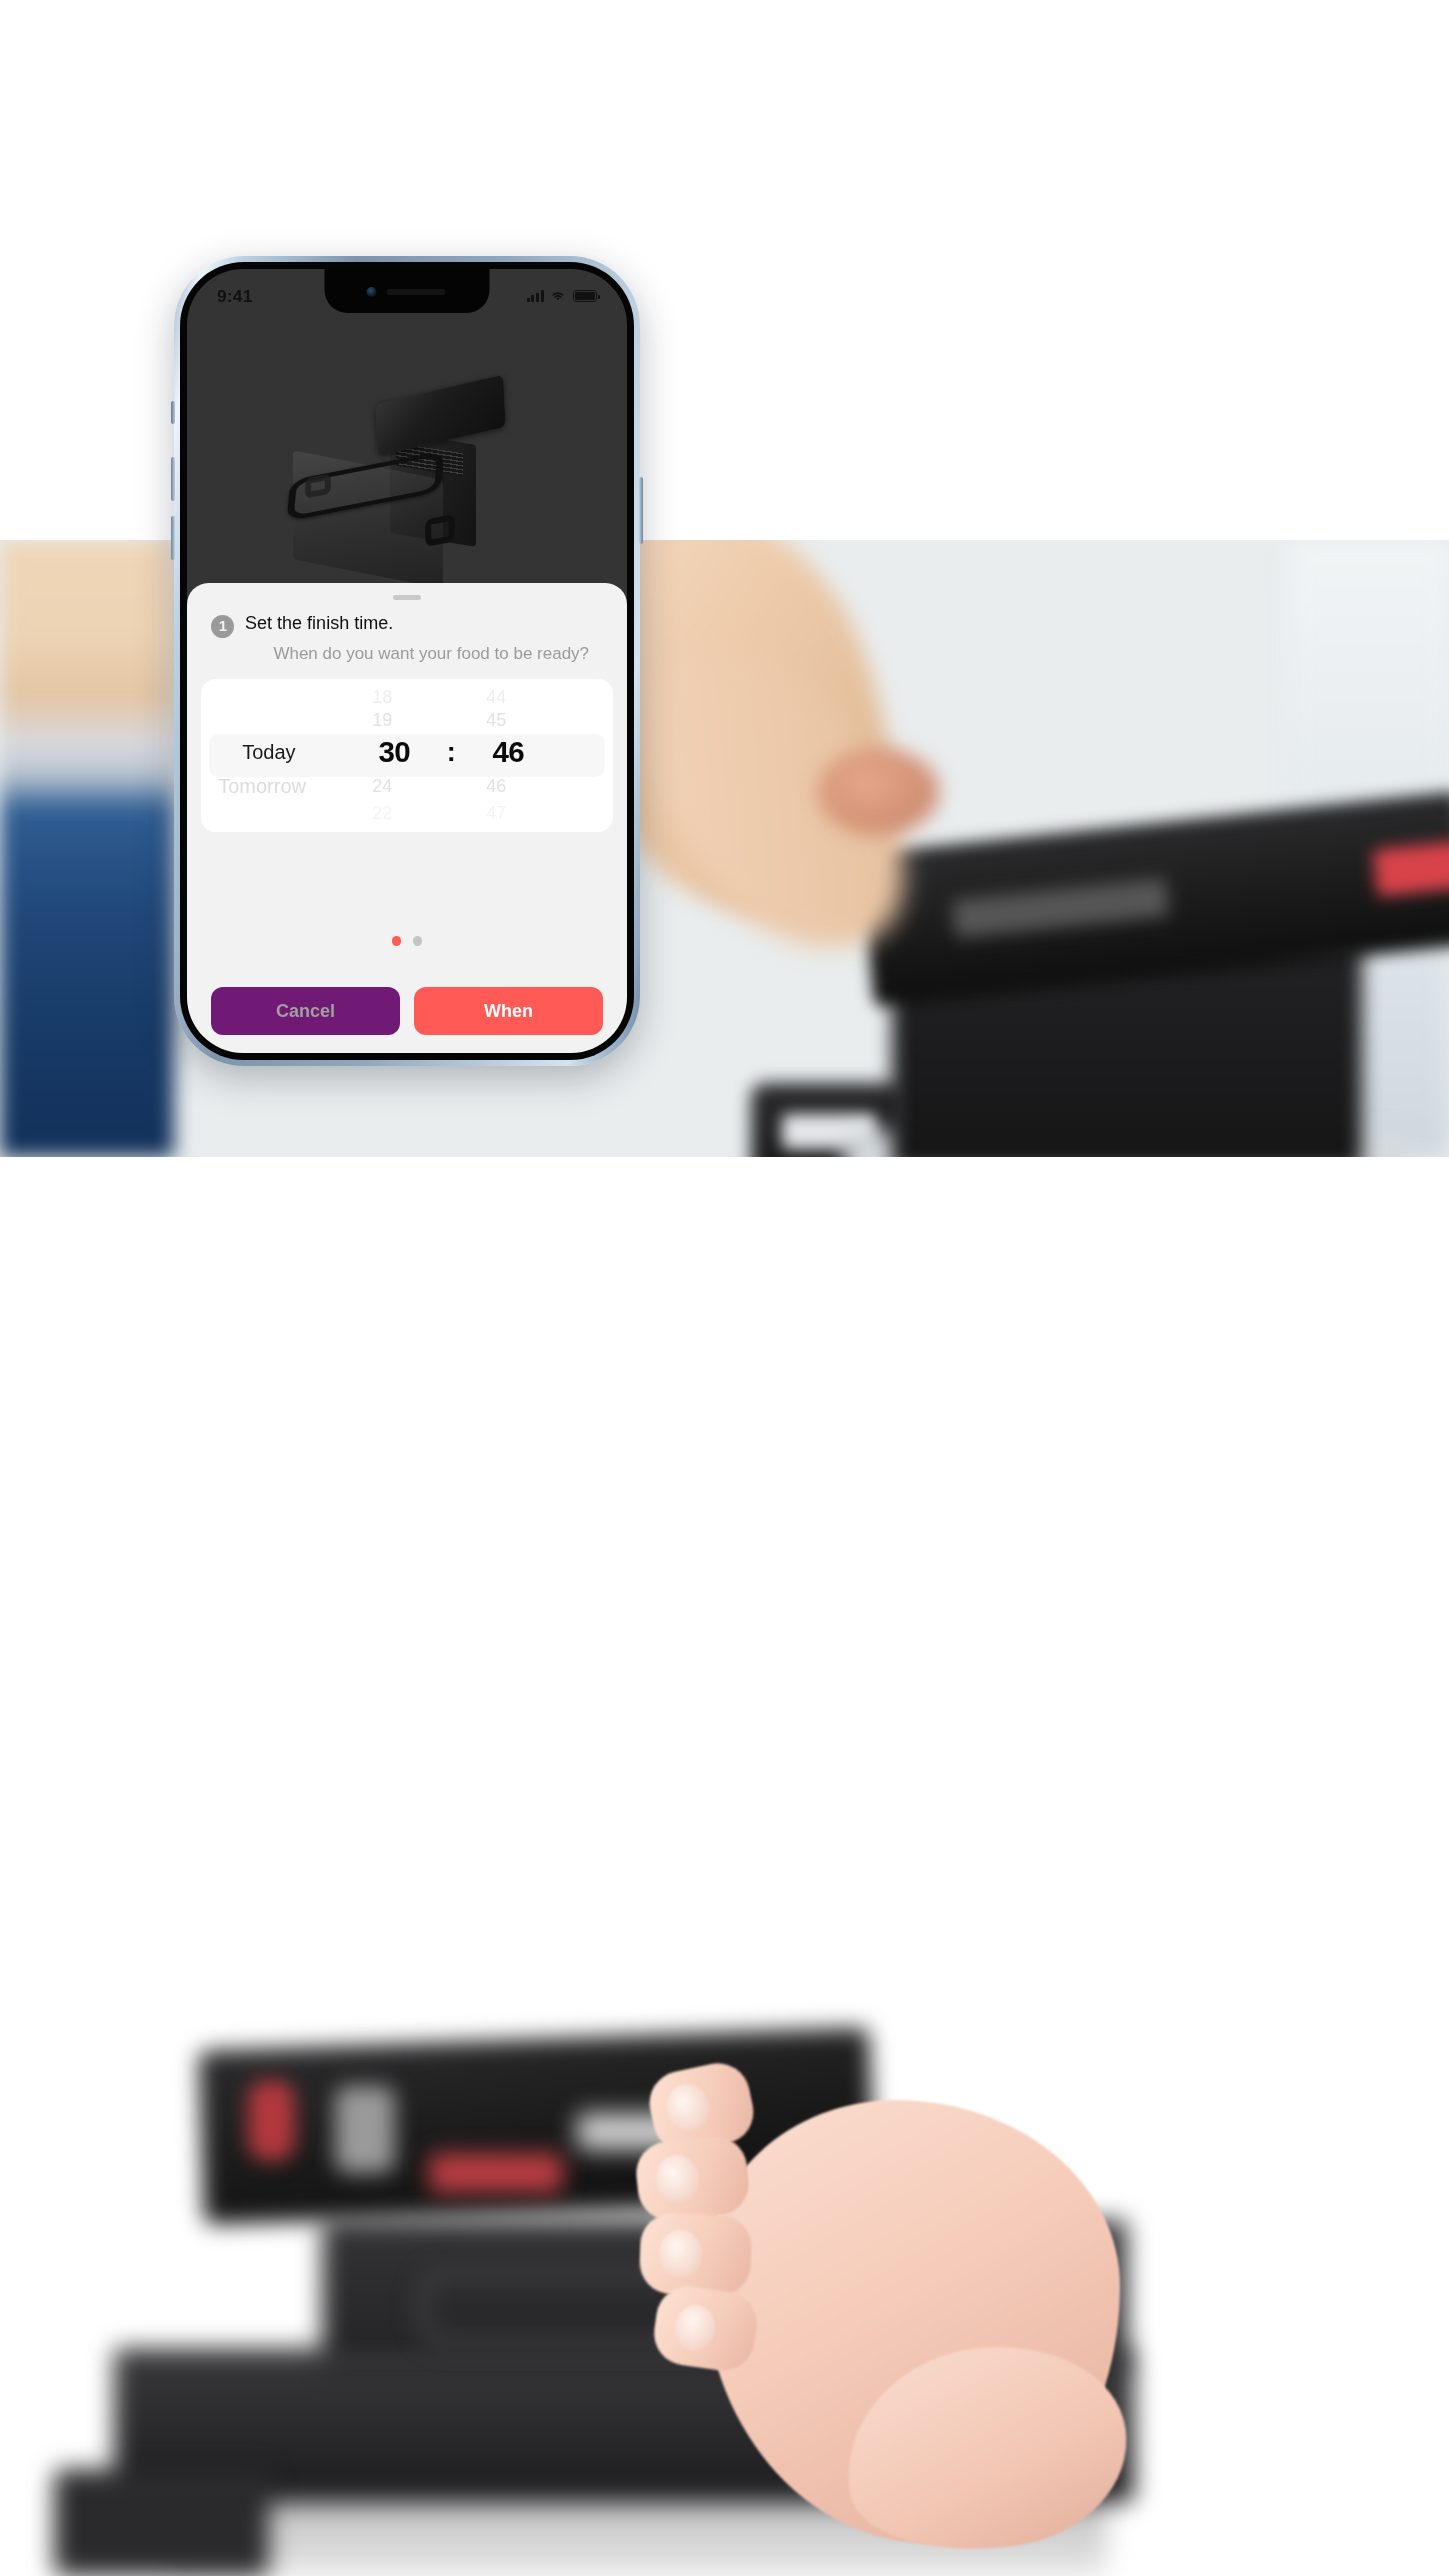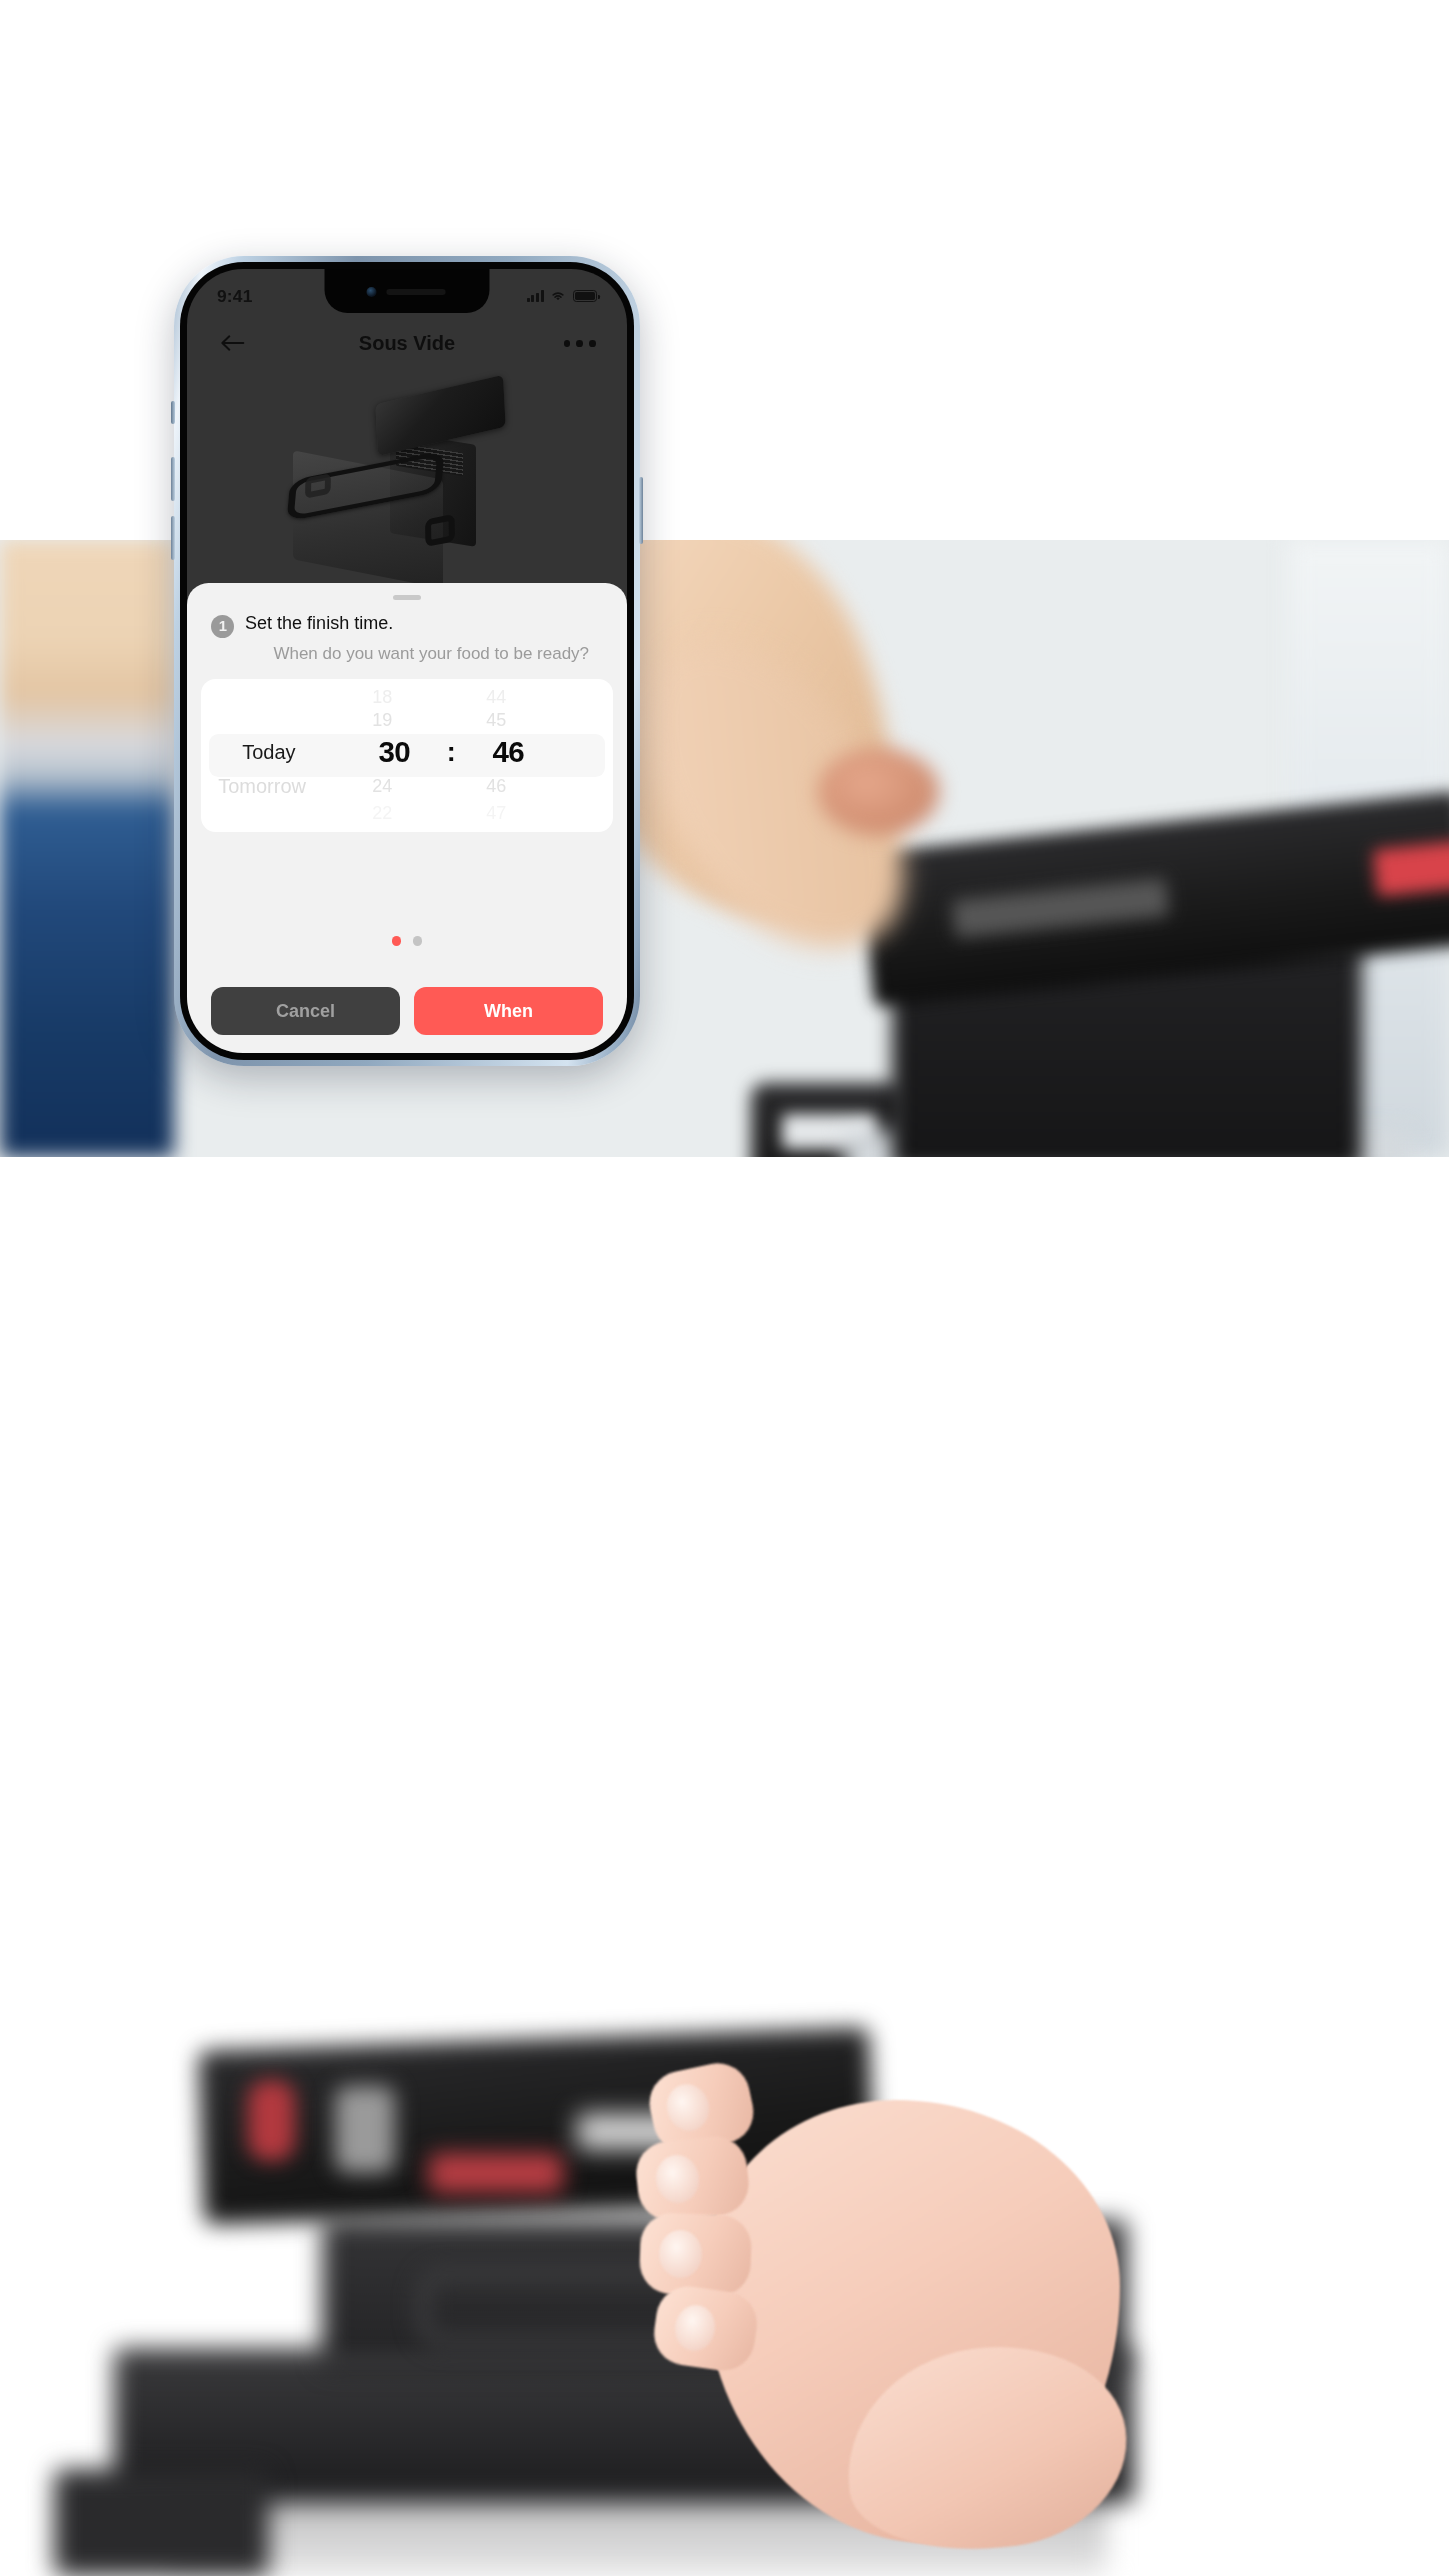--- a/index.html
+++ b/index.html
@@ -407,21 +407,21 @@
     position: absolute; left: 0; right: 0; bottom: 17.4px;
     display: flex; gap: 14.8px; padding: 0 24px;
   }
   .btn {
     flex: 1 1 0;
     height: 48px; border-radius: 12px; border: 0;
     font-size: 18px; font-weight: 700;
     display: flex; align-items: center; justify-content: center;
     cursor: pointer;
   }
-  .btn-cancel { background: #404040; color: #a0a0a0; }
+  .btn-cancel { background: #701a75; color: #a0a0a0; }
   .btn-next { background: #ff5a55; color: #fff; }
 
   
   #section-two {
     position: absolute;
     left: 0; top: 1449px;
     width: 1450px; height: 1127px;
     overflow: hidden;
   }
   .s2-photo {
@@ -590,33 +590,20 @@
               <path d="M4.8 7.4 A11 11 0 0 1 19.2 7.4" stroke="#111" stroke-width="2.4" fill="none" stroke-linecap="round"></path>
               <path d="M7.6 10.7 A7 7 0 0 1 16.4 10.7" stroke="#111" stroke-width="2.4" fill="none" stroke-linecap="round"></path>
             </svg>
           </span>
           <span class="batt">
               <i></i>
             </span>
         </div>
       </div>
 
-      <div class="p1-navbar">
-        <span class="nav-back">
-          <svg viewBox="0 0 42 30" width="28" height="20">
-            <path d="M38 15 H7 M17 5 L6.5 15 L17 25" stroke="#0e0e0e" stroke-width="3" fill="none" stroke-linecap="round" stroke-linejoin="round"></path>
-          </svg>
-        </span>
-        <div class="nav-title">Sous Vide</div>
-        <span class="nav-more">
-            <span></span>
-            <span></span>
-            <span></span>
-          </span>
-      </div>
 
       <div class="sv-hero">
         <div class="sv-wrap">
           <div class="sv-unit"></div>
           <div class="sv-vents"></div>
           <div class="sv-lid"></div>
           <div class="sv-tank"></div>
           <div class="sv-rim"></div>
           <div class="sv-handle-l"></div>
           <div class="sv-handle-r"></div>

